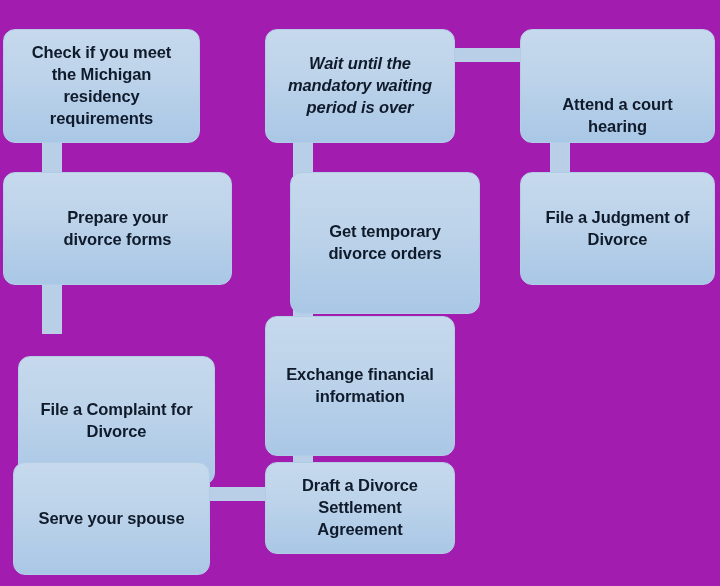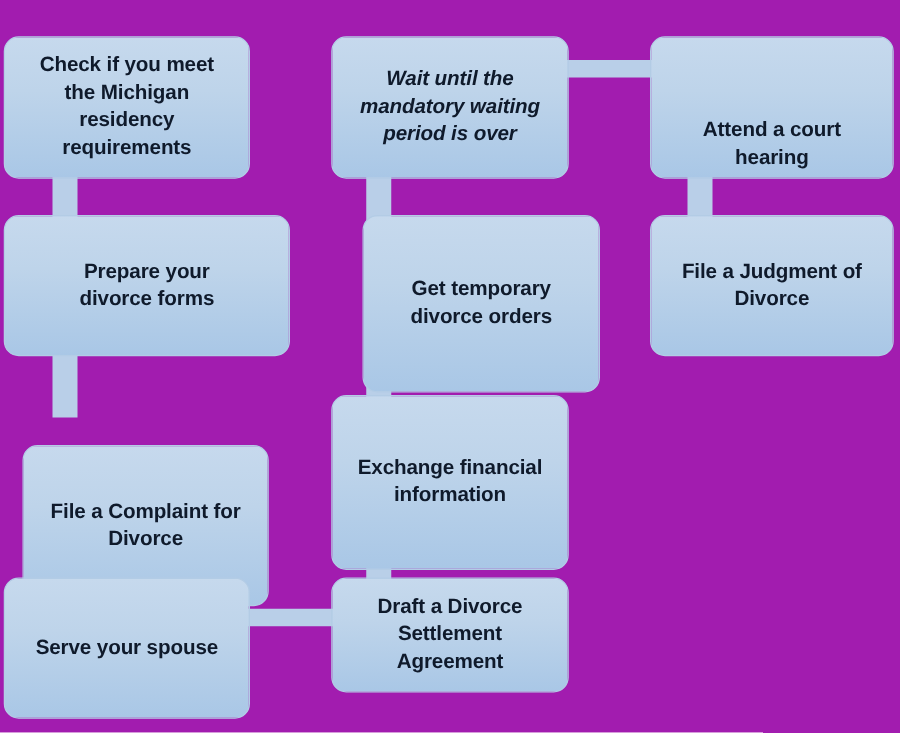--- a/index.html
+++ b/index.html
@@ -79,21 +79,21 @@
   <div class="node" style="left:3px; top:172px; width:229px; height:113px;">
     <span class="node-label">Prepare your
 divorce forms</span>
   </div>
 
   <div class="node" style="left:18px; top:316px; width:197px; height:129px;margin-top:40px;">
     <span class="node-label">File a Complaint for
 Divorce</span>
   </div>
 
-  <div class="node" style="left:3px; top:462px; width:197px; height:113px;">
+  <div class="node" style="left:13px; top:462px; width:197px; height:113px;">
     <span class="node-label">Serve your spouse</span>
   </div>
 
   <div class="node" style="left:265px; top:462px; width:190px; height:92px;">
     <span class="node-label">Draft a Divorce
 Settlement
 Agreement</span>
   </div>
 
   <div class="node" style="left:265px; top:316px; width:190px; height:140px;">

